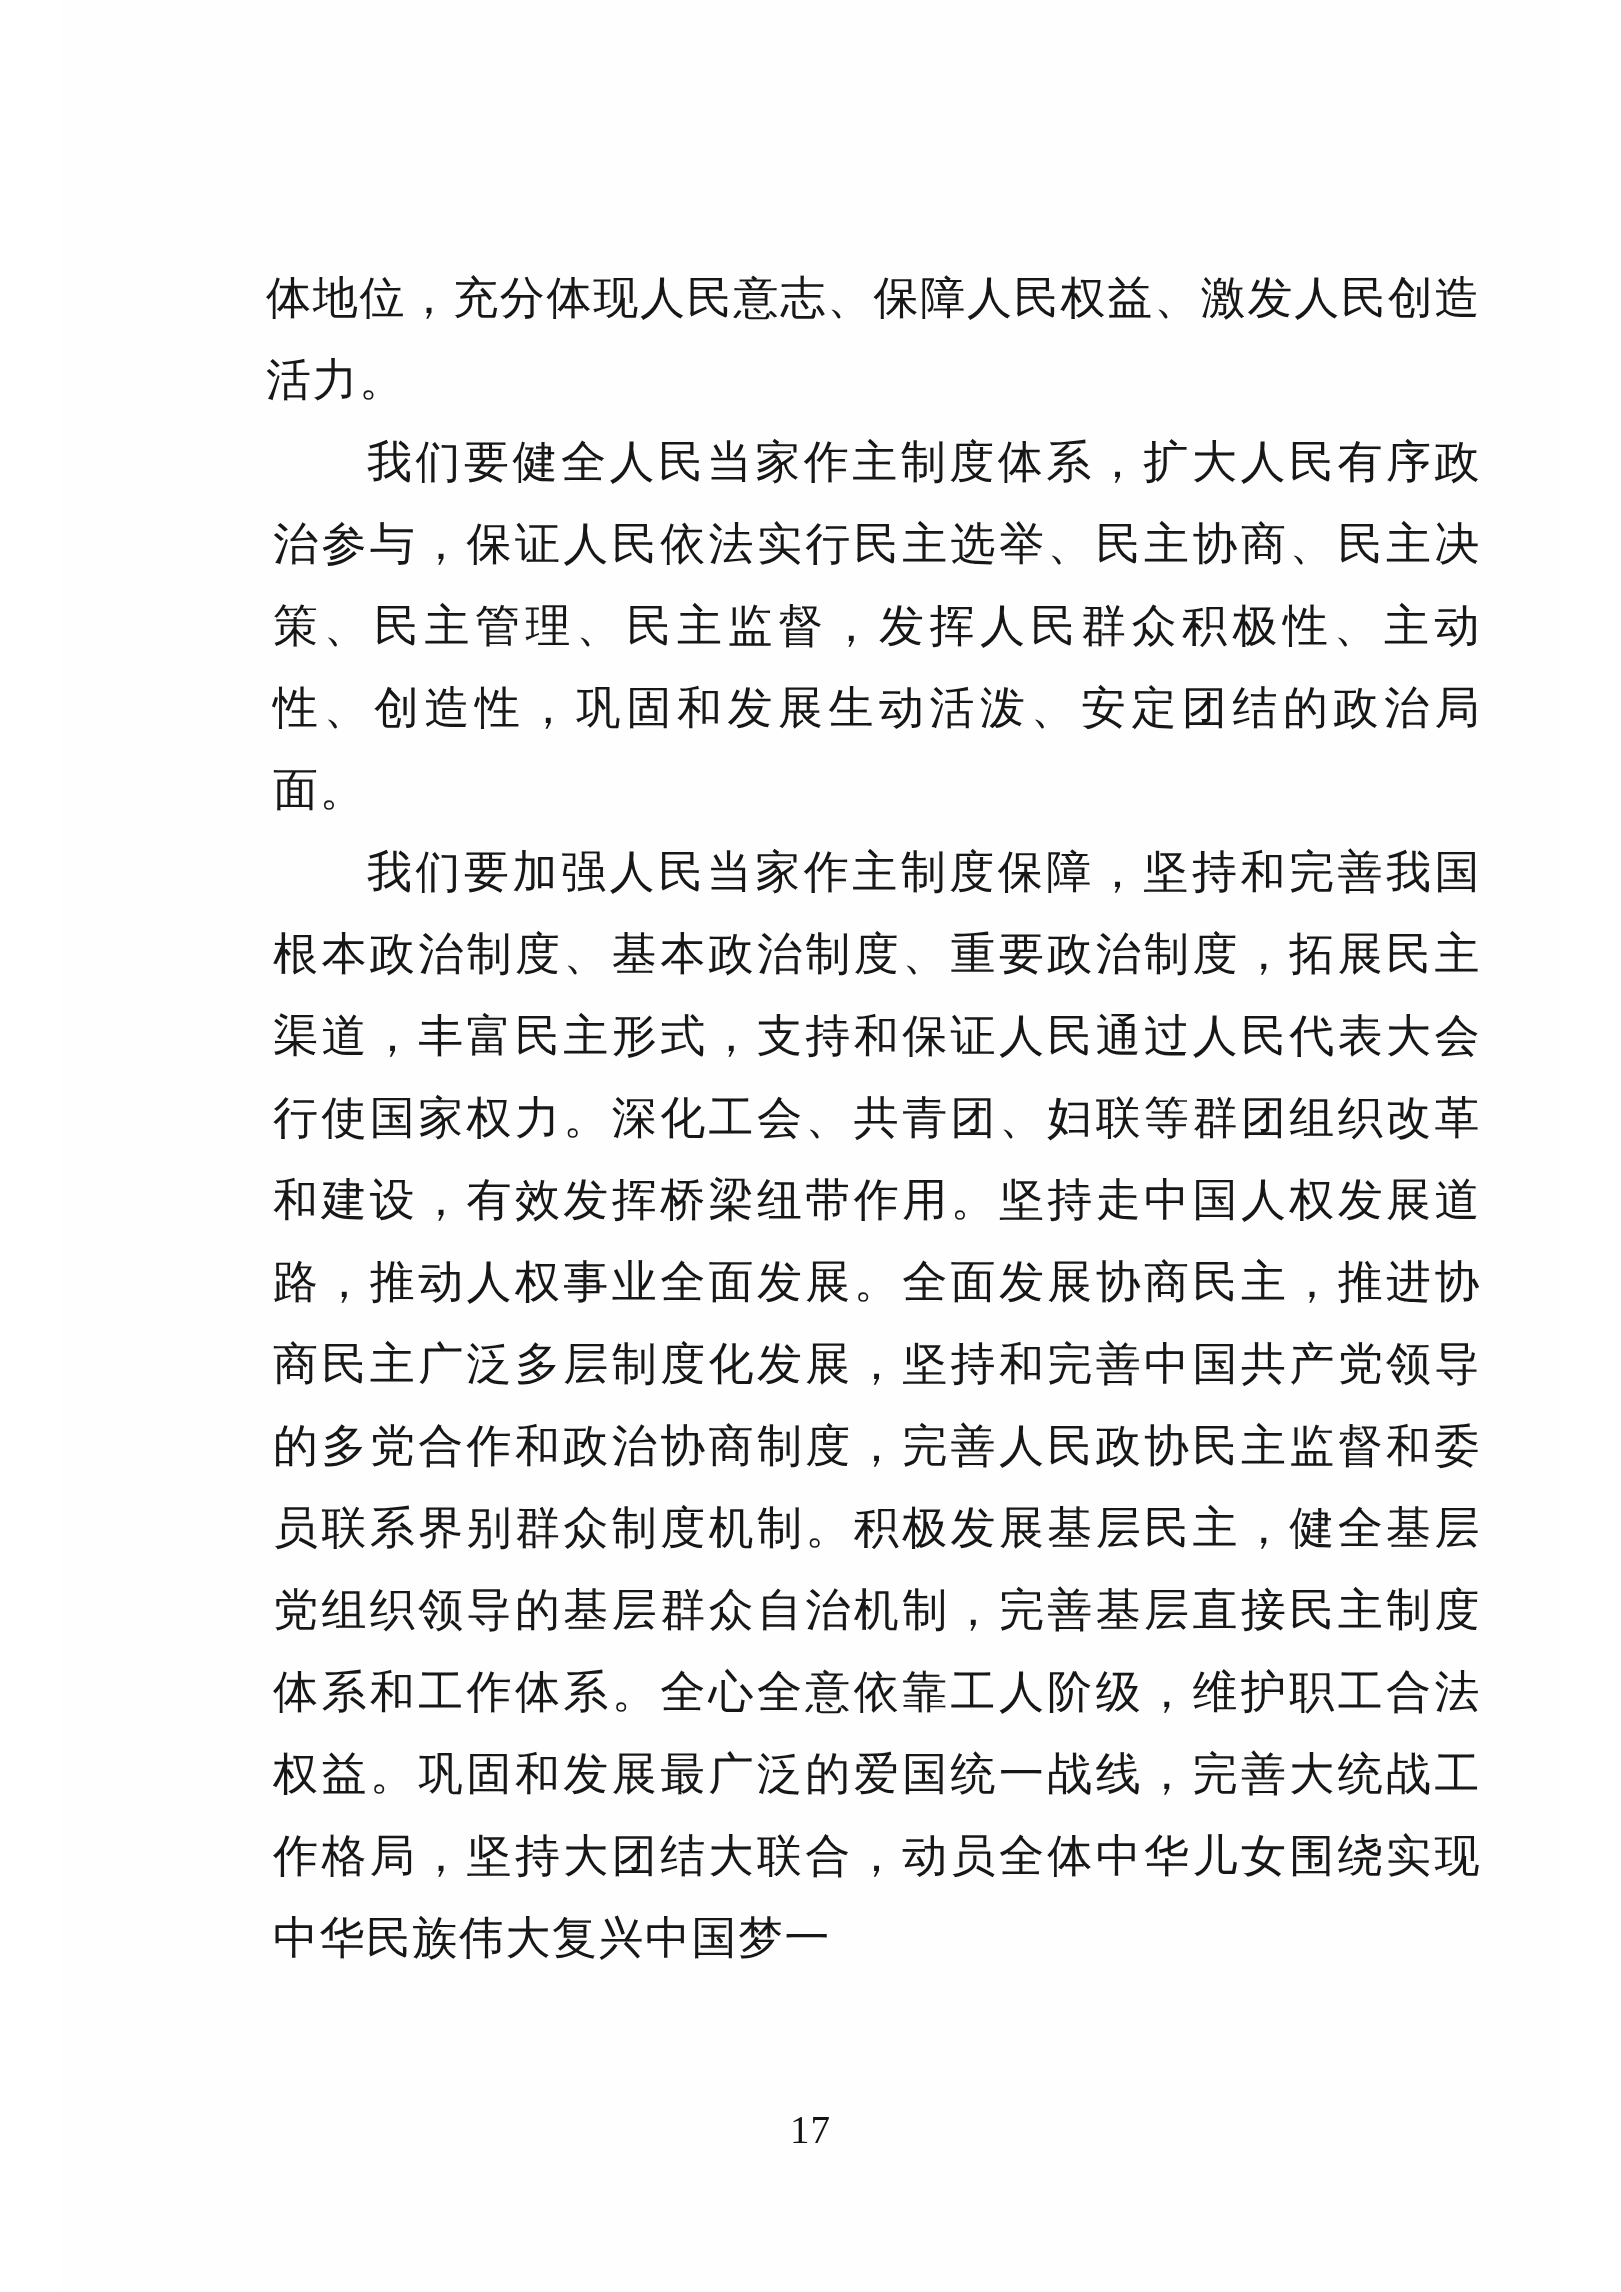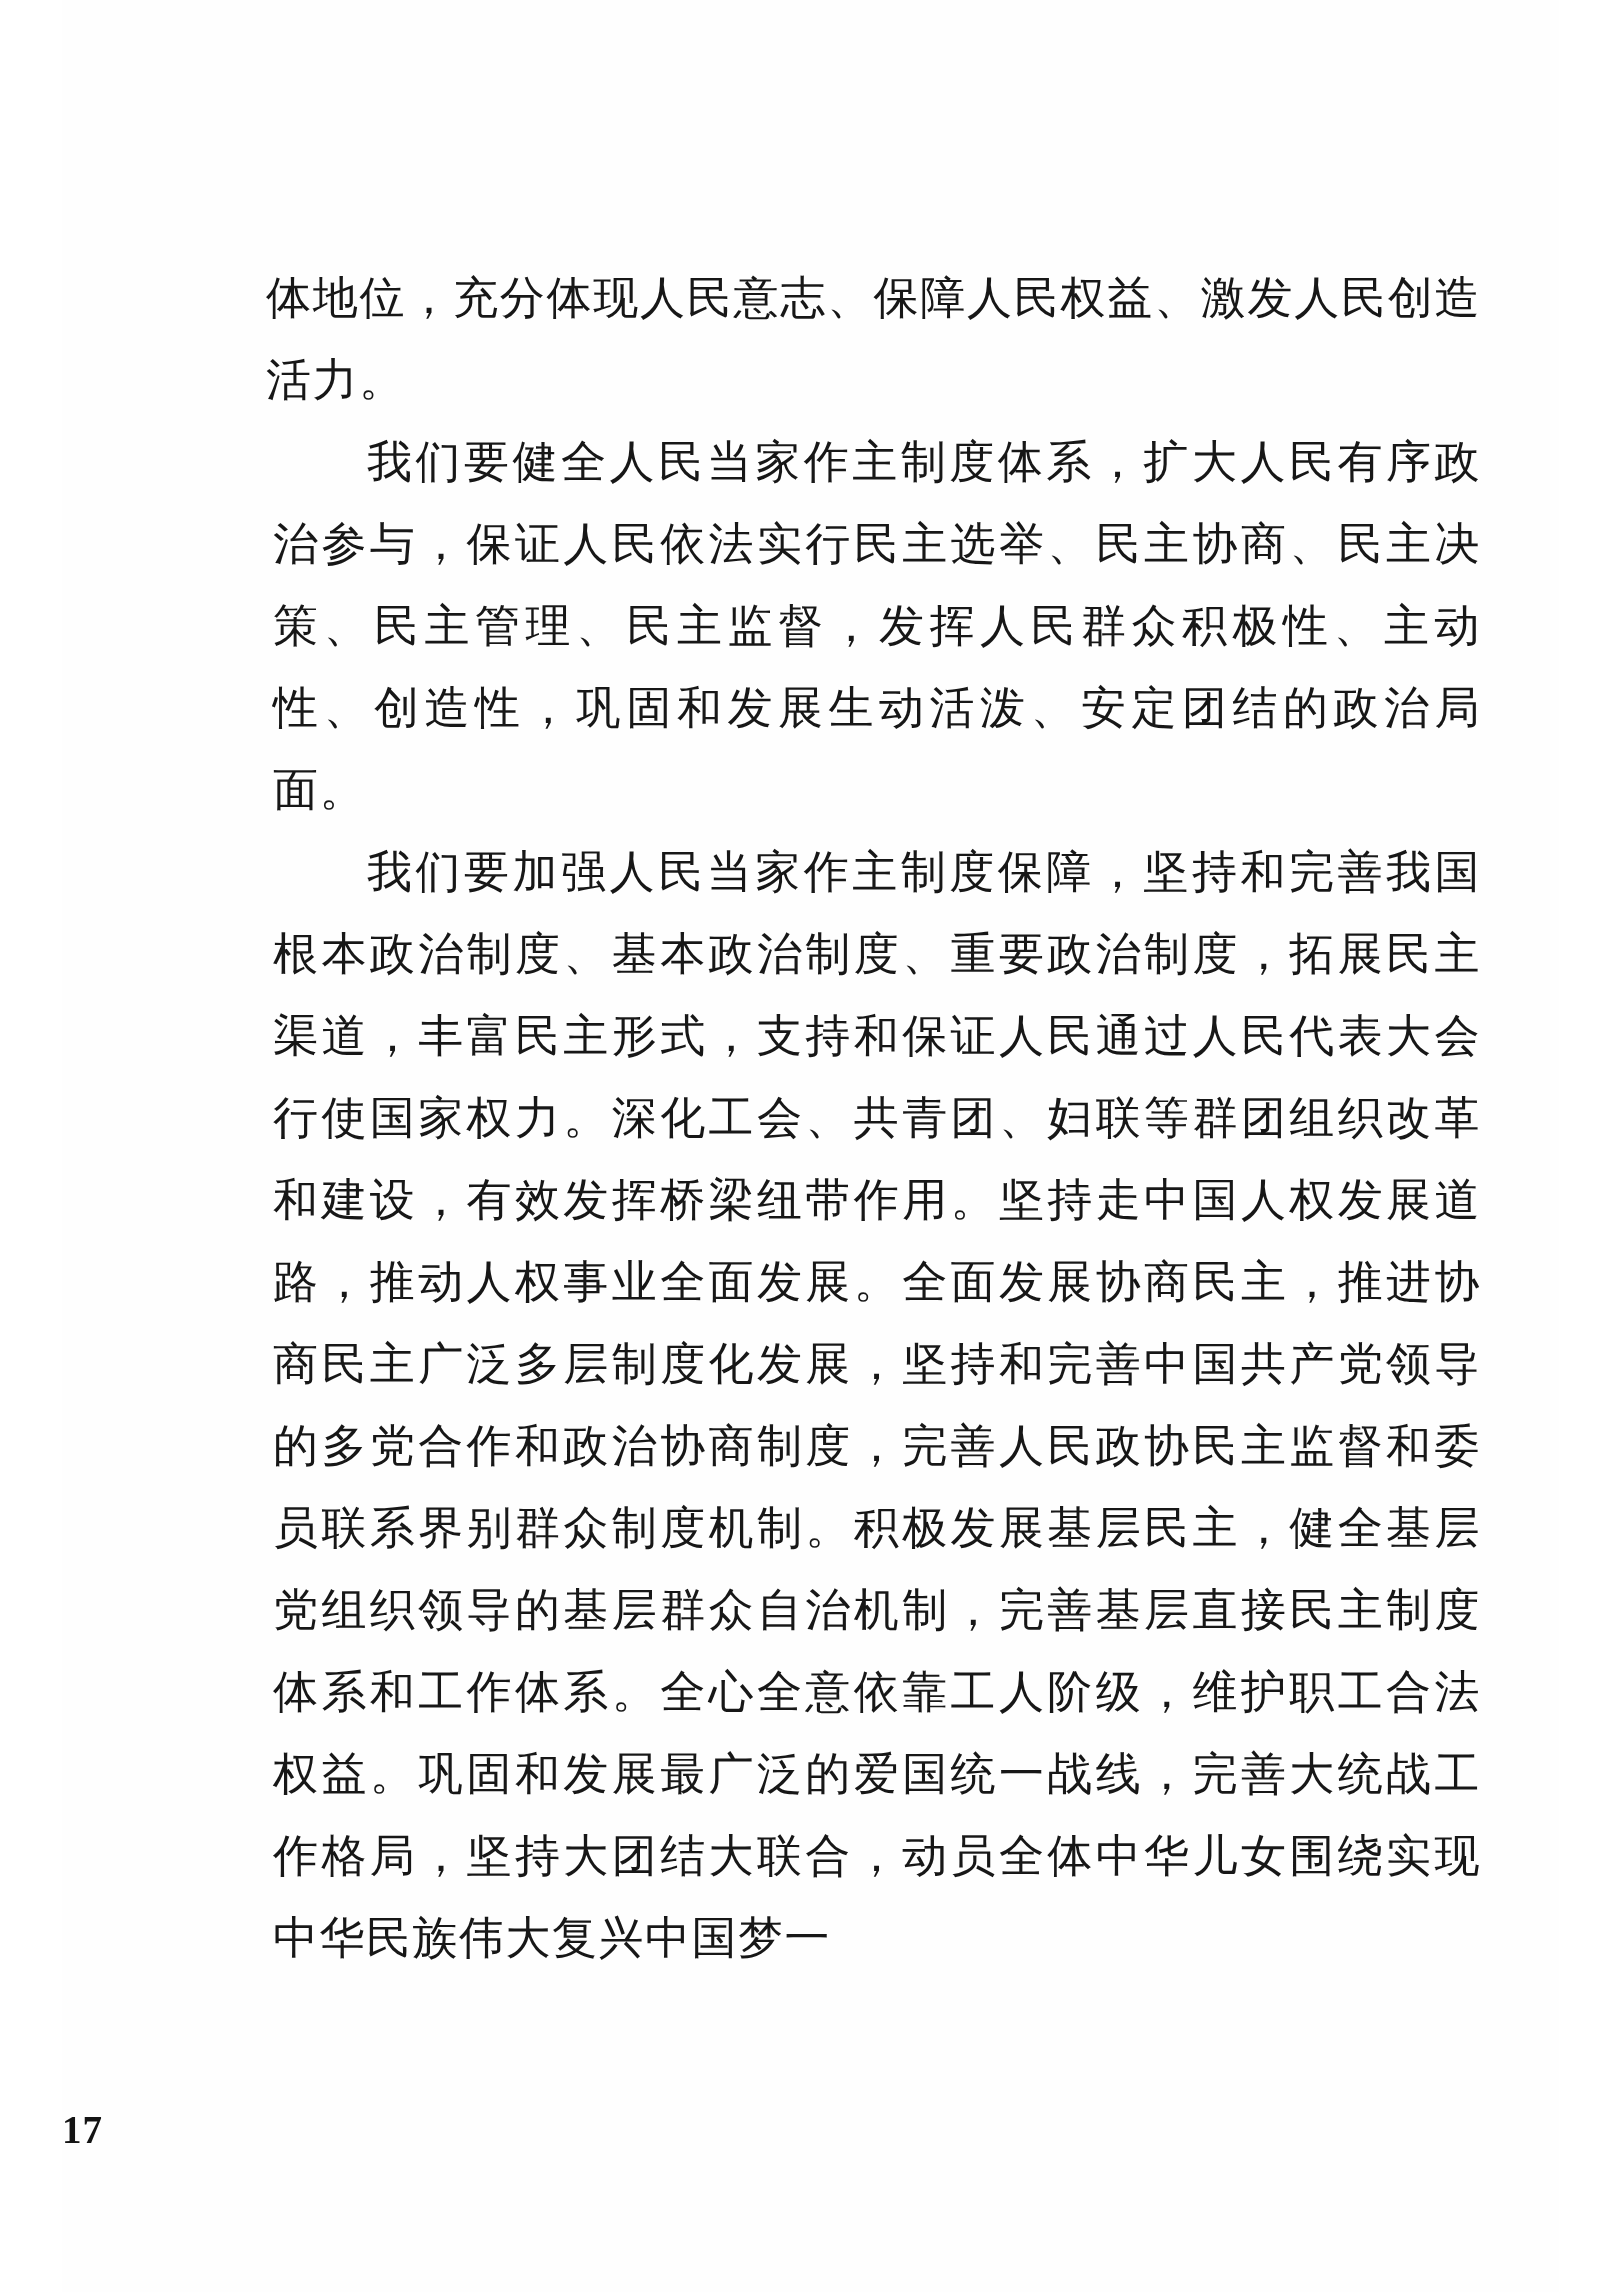--- a/index.html
+++ b/index.html
@@ -41,25 +41,25 @@
   }
   .para.indent {
     text-indent: 94px;
     margin-left: 7px;
   }
   .page-number {
     position: absolute;
     left: 0;
     right: 0;
     top: 2107px;
-    text-align: left;
+    text-align: center;
     font-size: 39px;
     font-family: "Liberation Serif", "DejaVu Serif", serif;
     color: #141414;
-    font-weight: 700;
+    font-weight: 400;
     letter-spacing: 1px;
   }
 </style>
 </head>
 <body>
 
 <div class="page">
   <div class="content">
     <p class="para">体地位，充分体现人民意志、保障人民权益、激发人民创造活力。</p>
     <p class="para indent">我们要健全人民当家作主制度体系，扩大人民有序政治参与，保证人民依法实行民主选举、民主协商、民主决策、民主管理、民主监督，发挥人民群众积极性、主动性、创造性，巩固和发展生动活泼、安定团结的政治局面。</p>

